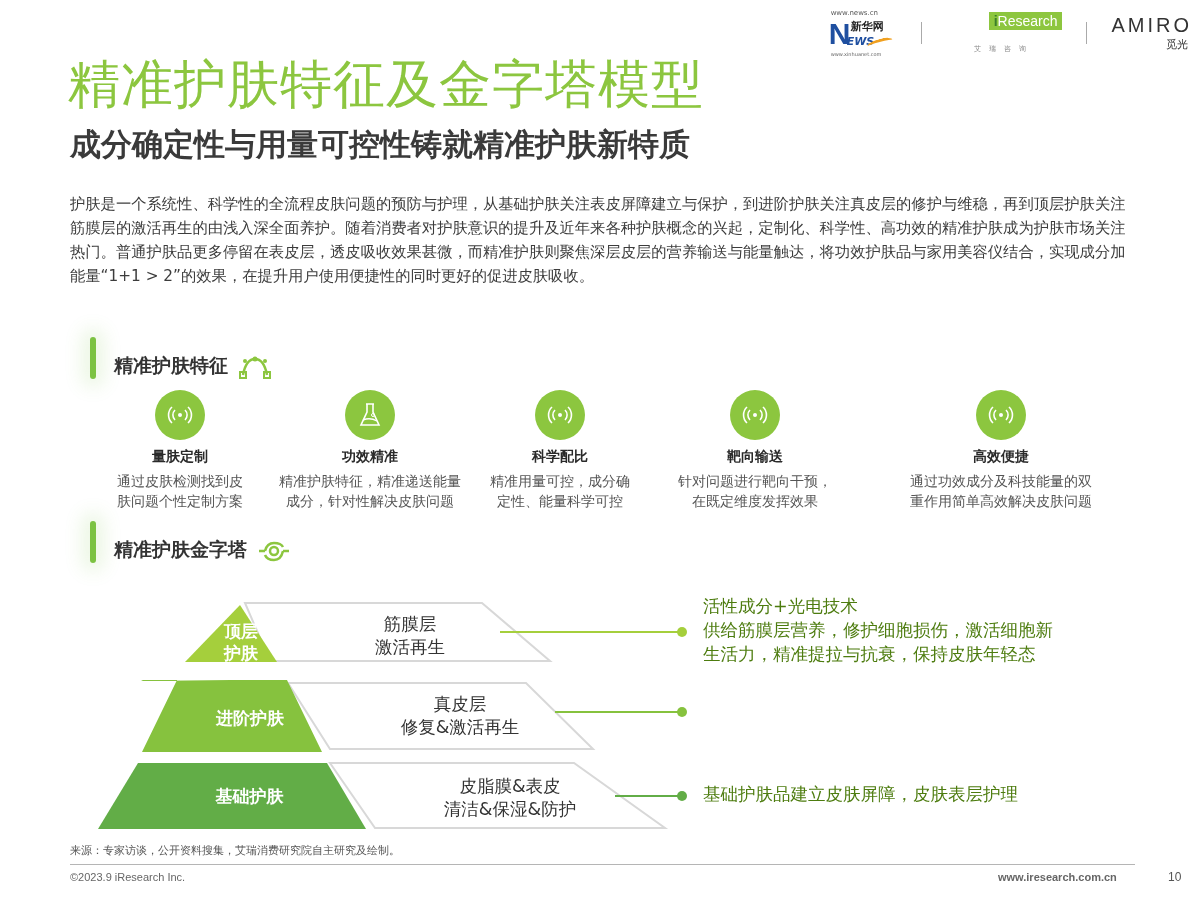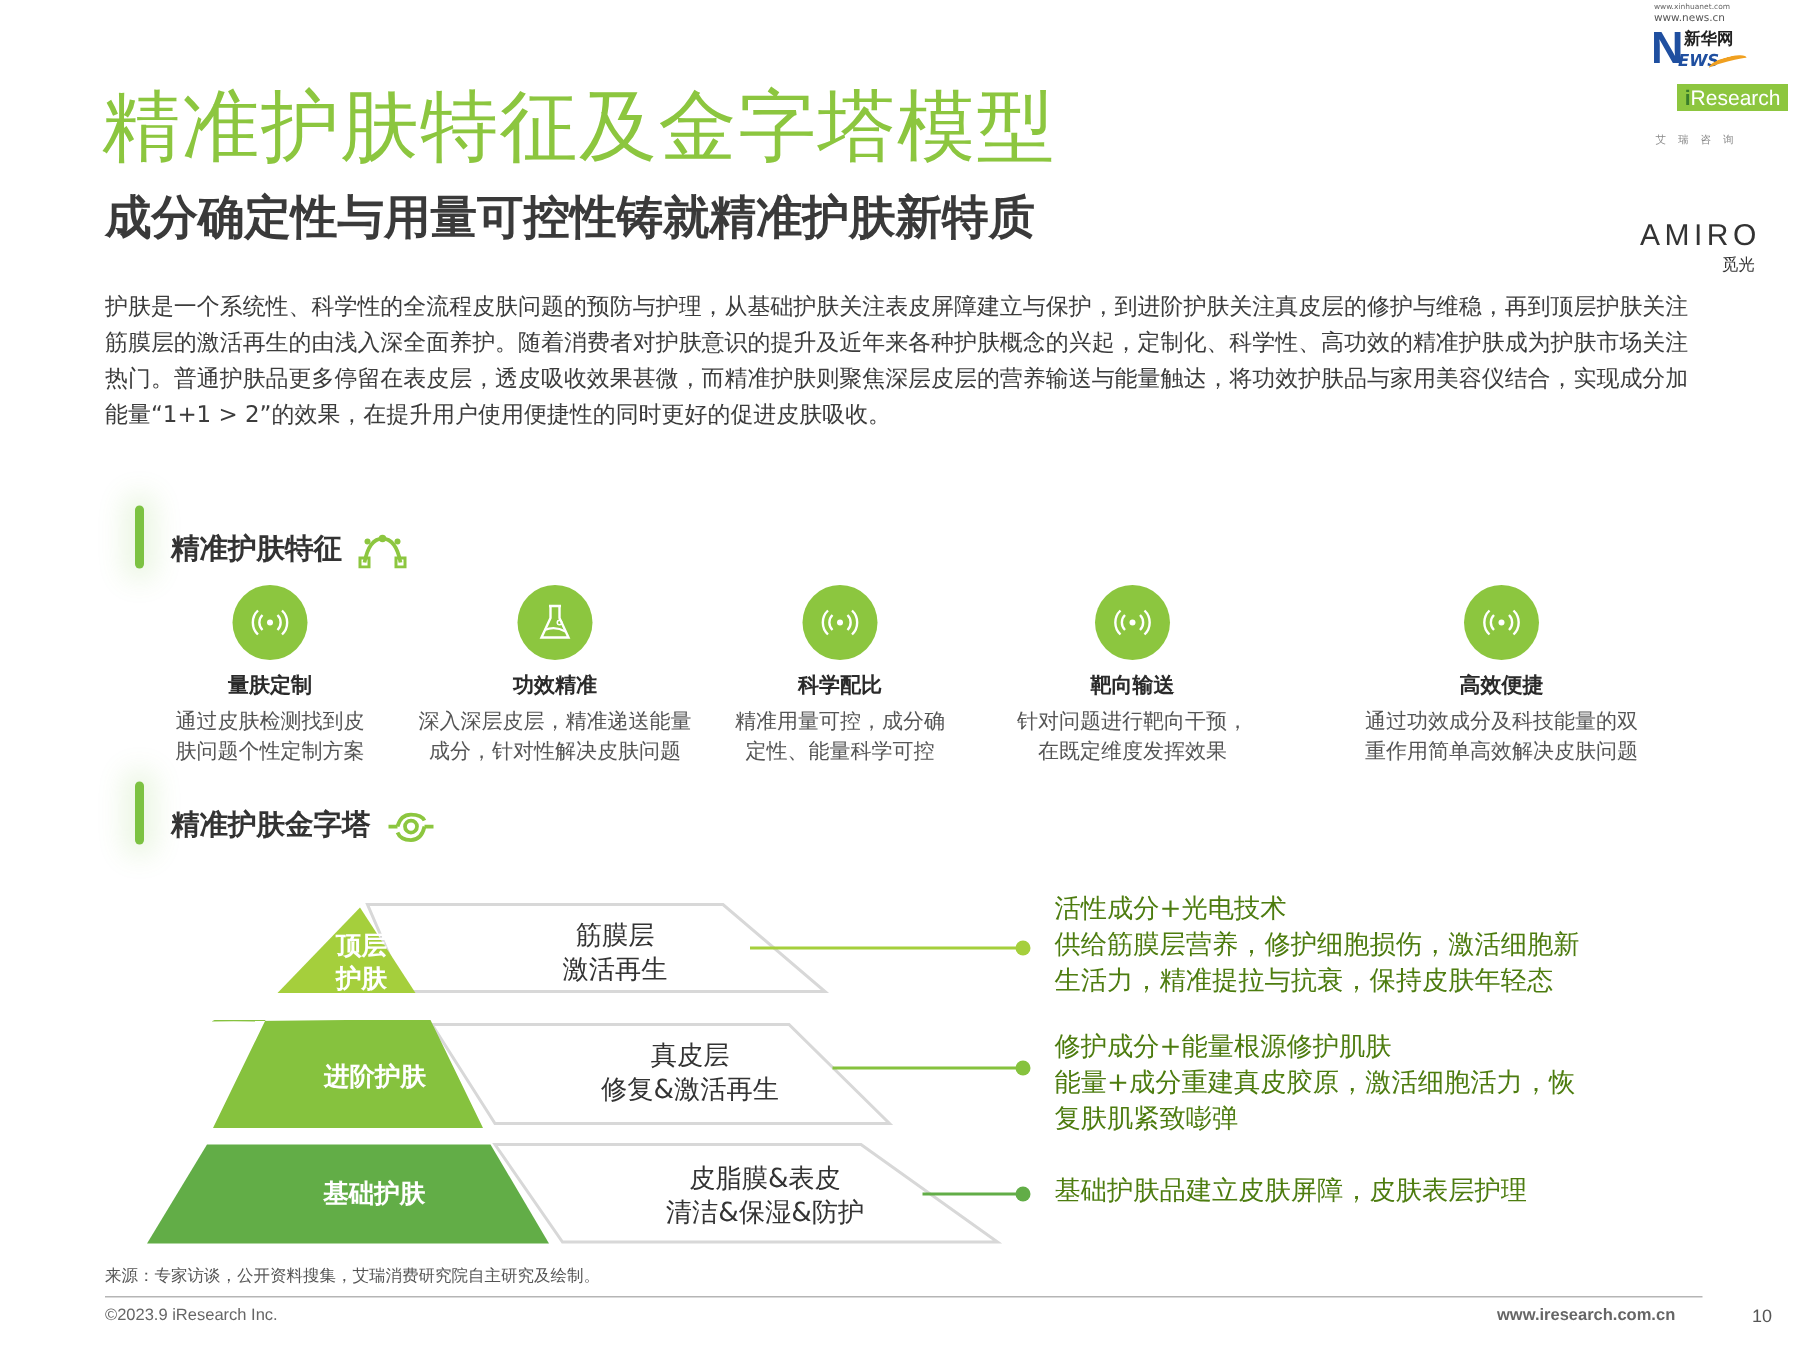--- a/index.html
+++ b/index.html
@@ -1,20 +1,20 @@
 <!DOCTYPE html>
 <html><head>
 <meta charset="utf-8">
 <style>
   * { box-sizing: border-box; margin: 0; padding: 0; }
   html, body { width: 1200px; height: 900px; background: #ffffff; overflow: hidden; }
   body { position: relative; font-family: "DejaVu Sans", "Liberation Sans", sans-serif; color: #404040; }
 
   
-  .logos { position: absolute; top: 8px; right: 8px; display: flex; align-items: center; gap: 24px; height: 50px; flex-direction: column; }
+  .logos { position: absolute; top: 8px; right: 8px; display: flex; align-items: center; gap: 24px; height: 50px; }
   .logo-news { width: 70px; height: 48px; position: relative; }
   .logo-news .small { position: absolute; top: 0; left: 4px; font-size: 7px; color: #555; }
   .logo-news .n { position: absolute; top: 8px; left: 2px; font-size: 30px; font-weight: bold; color: #1f4fa0; font-family: "Liberation Sans", sans-serif; }
   .logo-news .cn { position: absolute; top: 10px; left: 24px; font-size: 11px; font-weight: bold; color: #222; }
   .logo-news .ews { position: absolute; top: 26px; left: 20px; font-size: 11px; font-weight: bold; color: #1f4fa0; font-style: italic; }
   .logo-news .swoosh { position: absolute; top: 30px; left: 40px; width: 26px; height: 8px; border-top: 3px solid #f0a020; border-radius: 50% 50% 0 0; transform: rotate(-15deg); }
   .logo-news .bottom { position: absolute; bottom: 0; left: 4px; font-size: 5px; color: #666; }
   .logo-sep { width: 1px; height: 22px; background: #aaa; }
   .logo-ir { display: flex; flex-direction: column; align-items: center; }
   .logo-ir .box { background: #8dc63f; color: #fff; font-size: 14px; padding: 1px 5px; font-family: "Liberation Sans", sans-serif; margin-left: 43px; }
@@ -113,21 +113,21 @@
   <div class="feature" style="left:180px;">
     <div class="circle">
       <svg width="30" height="30" viewBox="0 0 30 30">
           <path d="M11 4 H19 M12 4 V12 L6 25 H24 L18 12 V4" fill="none" stroke="#fff" stroke-width="1.6"></path>
           <path d="M8 20 Q15 17 22 21" fill="none" stroke="#fff" stroke-width="1.4"></path>
           <circle cx="18" cy="15" r="1.5" fill="none" stroke="#fff" stroke-width="1"></circle>
         </svg>
     </div>
     <div class="name">功效精准</div>
     <div class="desc">
-        <div>深入深层皮层，精准递送能量</div>
+        <div>精准护肤特征，精准递送能量</div>
         <div>成分，针对性解决皮肤问题</div>
       </div>
   </div>
   <div class="feature" style="left:370px;">
     <div class="circle">
       <svg width="30" height="30" viewBox="0 0 30 30">
           <circle cx="15" cy="15" r="2" fill="#fff"></circle>
           <path d="M10 10 A7 7 0 0 0 10 20 M20 10 A7 7 0 0 1 20 20 M7 7 A11 11 0 0 0 7 23 M23 7 A11 11 0 0 1 23 23" fill="none" stroke="#fff" stroke-width="1.6"></path>
         </svg>
     </div>
@@ -217,25 +217,20 @@
   <div class="layer-text" style="left:320px; top:180px;">
     <div>皮脂膜&amp;表皮</div>
     <div>清洁&amp;保湿&amp;防护</div>
   </div>
 
   <div class="note" style="top:-1px;">
     <div>活性成分+光电技术</div>
     <div>供给筋膜层营养，修护细胞损伤，激活细胞新</div>
     <div>生活力，精准提拉与抗衰，保持皮肤年轻态</div>
   </div>
-  <div class="note" style="top:91px;">
-    <div>修护成分+能量根源修护肌肤</div>
-    <div>能量+成分重建真皮胶原，激活细胞活力，恢</div>
-    <div>复肤肌紧致嘭弹</div>
-  </div>
   <div class="note" style="top:187px;">
     <div>基础护肤品建立皮肤屏障，皮肤表层护理</div>
   </div>
 </div>
 
 <div class="source">来源：专家访谈，公开资料搜集，艾瑞消费研究院自主研究及绘制。</div>
 <div class="footer-line"></div>
 <div class="copyright">©2023.9 iResearch Inc.</div>
 <div class="url">www.iresearch.com.cn</div>
 <div class="page-num">10</div>

